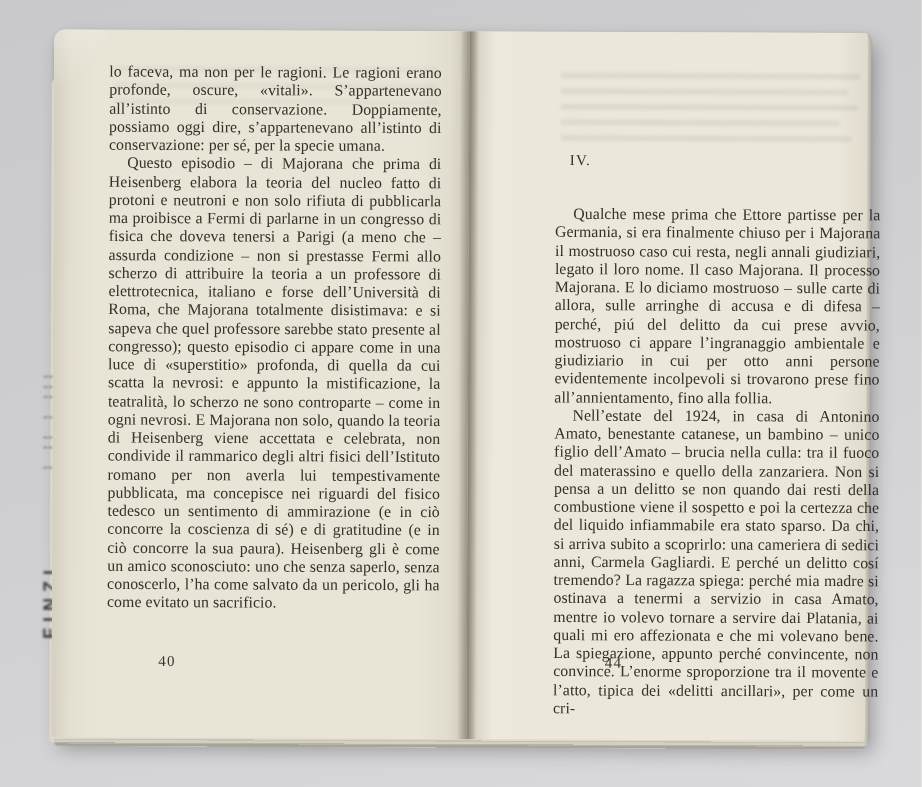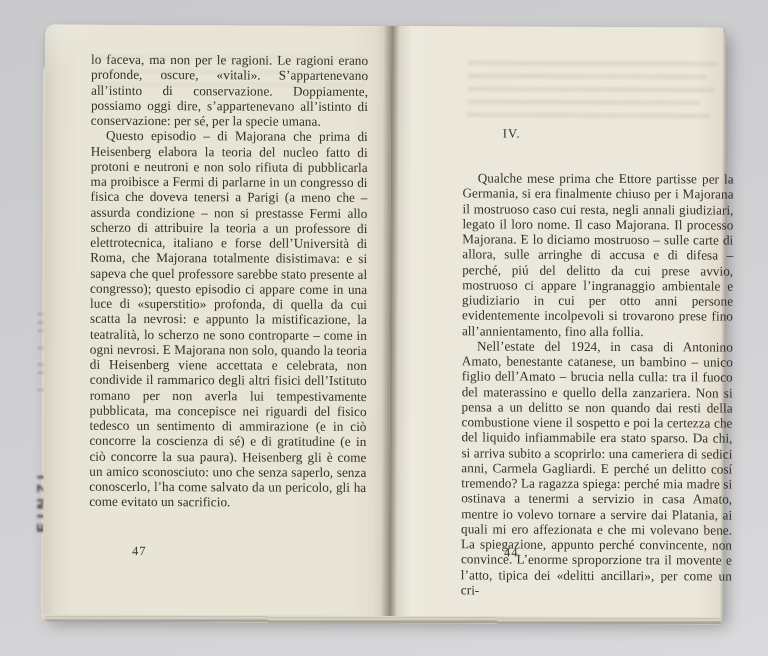--- a/index.html
+++ b/index.html
@@ -62,21 +62,21 @@
     text-align:justify;
     letter-spacing:0.05px;
     hyphens:auto;-webkit-hyphens:auto;
   }
   .page-text p{margin:0;text-indent:1.15em;}
   .continuation-first p:first-child{text-indent:0;}
   .text-left{left:46px;top:27px;width:277px;}
   .text-right{left:72px;top:144px;width:271px;}
   .section-heading{
     position:absolute;left:84px;top:100px;
-    color:#34312a;font-size:12.5px;letter-spacing:1px;margin-left:28px;
+    color:#34312a;font-size:12.5px;letter-spacing:1px;
   }
   .page-number{
     position:absolute;top:519px;
     color:#3a372f;font-size:12.5px;letter-spacing:1px;
   }
   .page-number-left{left:89px;}
   .page-number-right{left:115px;}
   
   .show-through{position:absolute;left:76px;top:34px;width:250px;opacity:0.10;filter:blur(1.2px);}
   .show-through .ghost-line{height:5px;margin-bottom:8px;background:#6a665c;border-radius:2px;}
@@ -132,21 +132,21 @@
     <div class="corner-curl"></div>
     <div class="show-through-left">
       <div class="ghost-line"></div>
         <div class="ghost-line"></div>
         <div class="ghost-line"></div>
     </div>
     <div class="page-text text-left continuation-first">
         <p>lo faceva, ma non per le ragioni. Le ragioni erano profonde, oscure, «vitali». S’appartenevano all’istinto di conservazione. Doppiamente, possiamo oggi dire, s’appartenevano all’istinto di conservazione: per sé, per la specie umana.</p>
         <p>Questo episodio – di Majorana che prima di Heisenberg elabora la teoria del nucleo fatto di protoni e neutroni e non solo rifiuta di pubblicarla ma proibisce a Fermi di parlarne in un congresso di fisica che doveva tenersi a Parigi (a meno che – assurda condizione – non si prestasse Fermi allo scherzo di attribuire la teoria a un professore di elettrotecnica, italiano e forse dell’Università di Roma, che Majorana totalmente disistimava: e si sapeva che quel professore sarebbe stato presente al congresso); questo episodio ci appare come in una luce di «superstitio» profonda, di quella da cui scatta la nevrosi: e appunto la mistificazione, la teatralità, lo scherzo ne sono controparte – come in ogni nevrosi. E Majorana non solo, quando la teoria di Heisenberg viene accettata e celebrata, non condivide il rammarico degli altri fisici dell’Istituto romano per non averla lui tempestivamente pubblicata, ma concepisce nei riguardi del fisico tedesco un sentimento di ammirazione (e in ciò concorre la coscienza di sé) e di gratitudine (e in ciò concorre la sua paura). Heisenberg gli è come un amico sconosciuto: uno che senza saperlo, senza conoscerlo, l’ha come salvato da un pericolo, gli ha come evitato un sacrificio.</p>
       </div>
-    <div class="page-number page-number-left">47</div>
+    <div class="page-number page-number-left">40</div>
   </div>
 
   <div class="page page-right">
     <div class="show-through">
       <div class="ghost-line"></div>
         <div class="ghost-line"></div>
         <div class="ghost-line"></div>
       <div class="ghost-line"></div>
         <div class="ghost-line"></div>
     </div>

